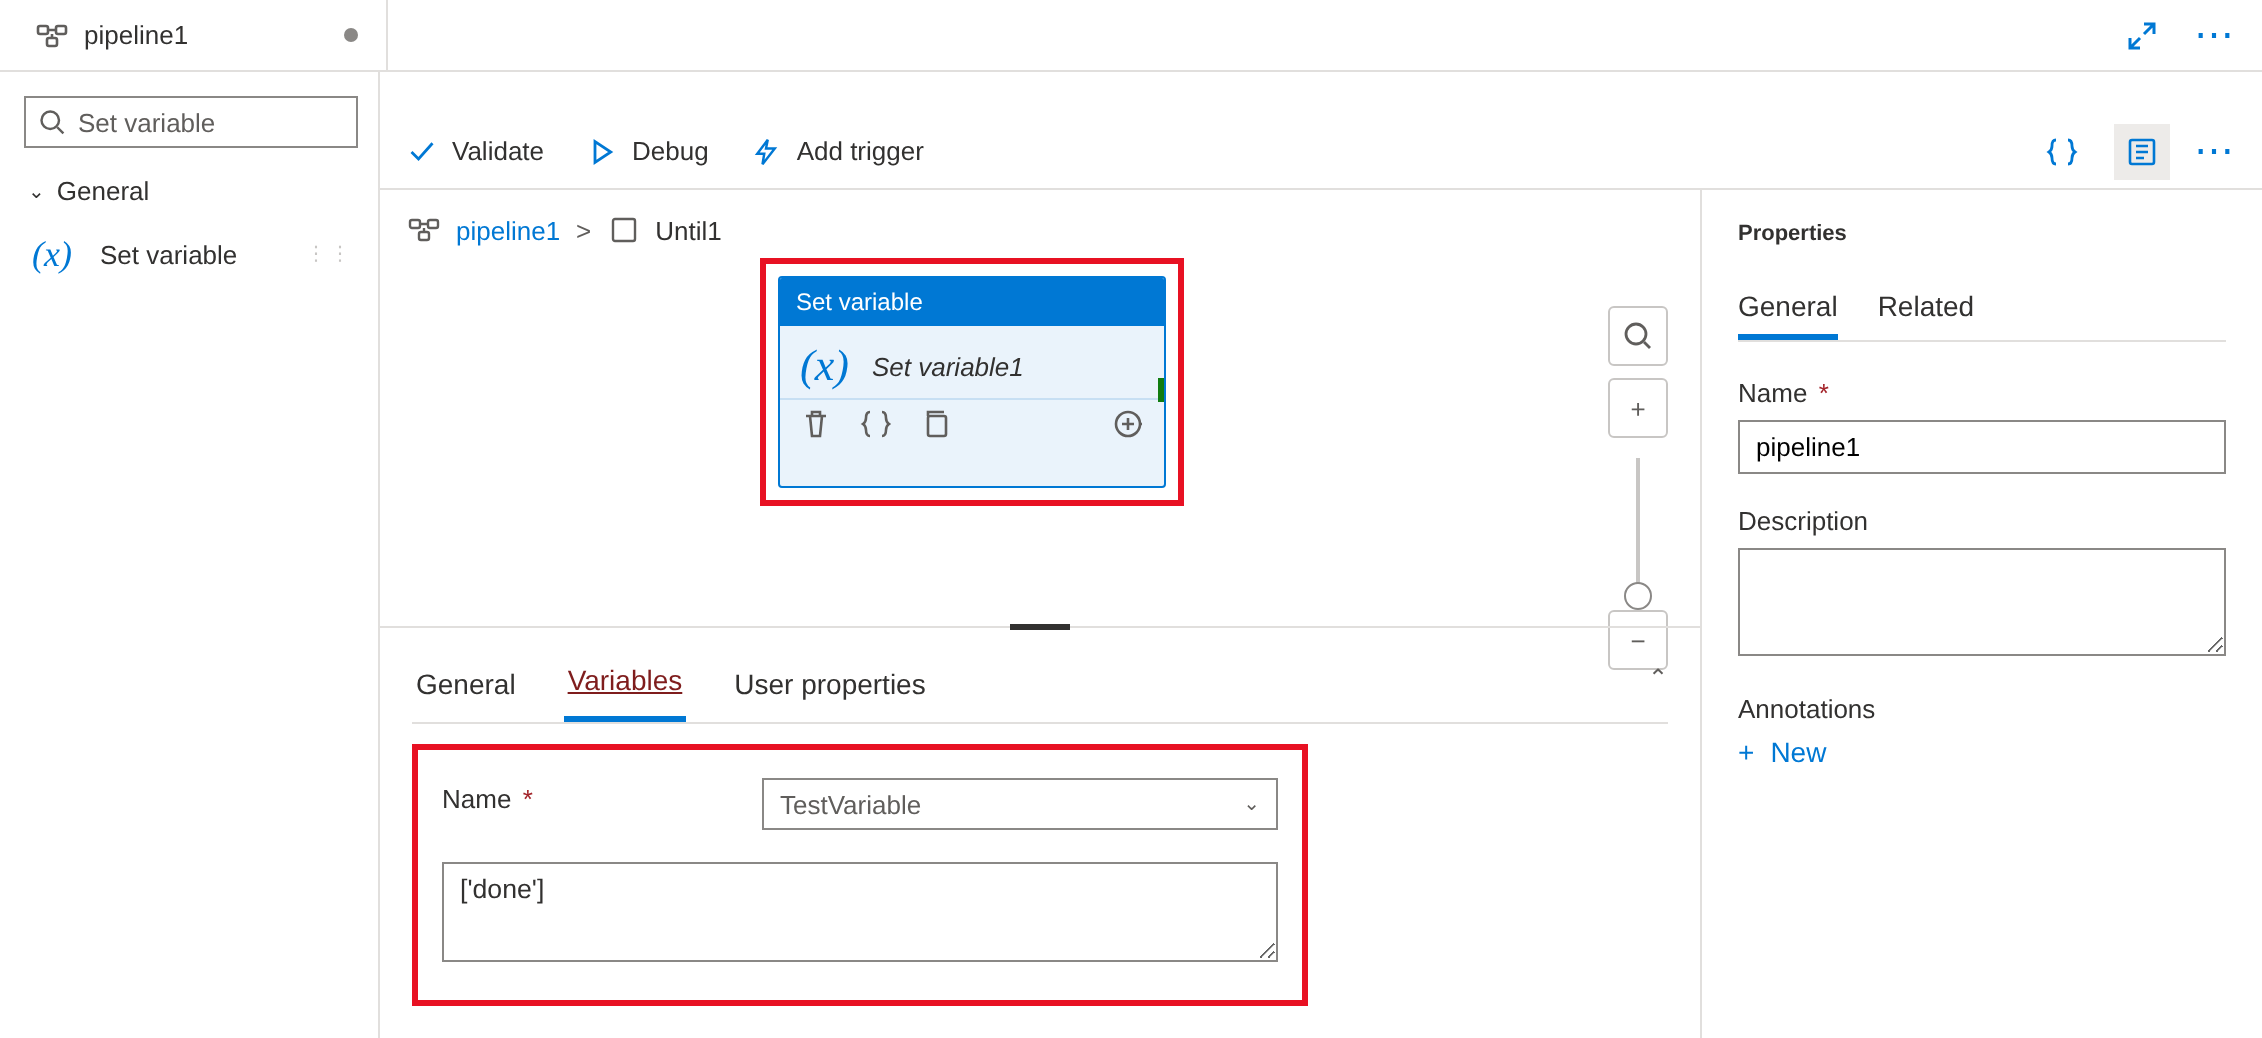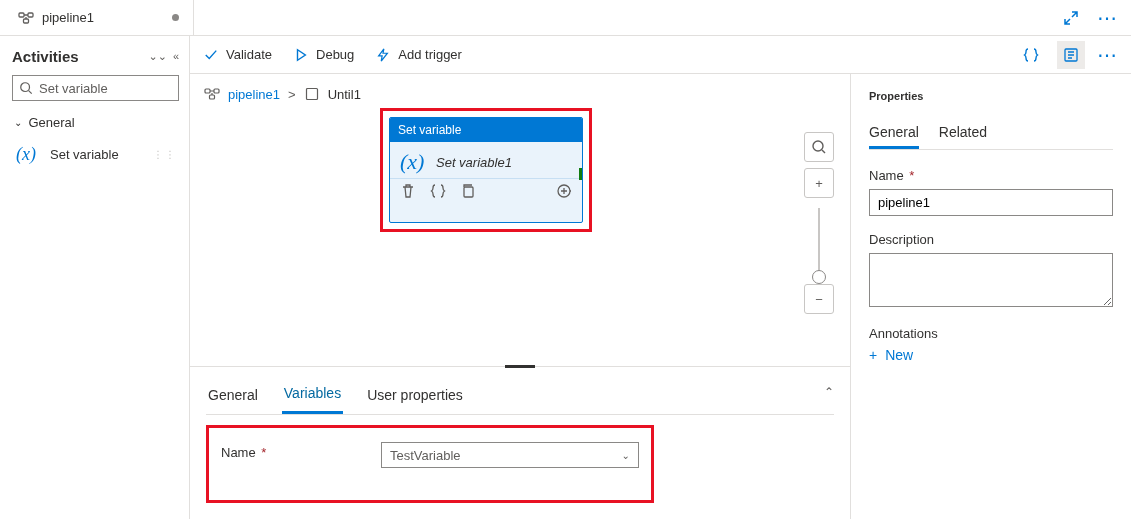--- a/index.html
+++ b/index.html
@@ -24,21 +24,21 @@
   .sidebar-hdr .chevs { display: flex; gap: 6px; color: #605e5c; font-size: 11px; }
   .search-box { display: flex; align-items: center; border: 1px solid #8a8886; height: 26px; padding: 0 6px; margin-bottom: 10px; }
   .search-box svg { width: 14px; height: 14px; flex-shrink: 0; }
   .search-box .txt { margin-left: 6px; color: #605e5c; flex: 1; }
   .cat { display: flex; align-items: center; gap: 6px; padding: 4px 2px; color: #323130; }
   .cat .chev { font-size: 10px; }
   .act-item { display: flex; align-items: center; gap: 8px; padding: 6px 2px 6px 4px; margin-top: 4px; }
   .act-item .handle { margin-left: auto; color: #c8c6c4; letter-spacing: 2px; font-size: 10px; }
 
   
-  .centre { flex: 1; display: flex; flex-direction: column; min-width: 0; }
+  .centre { flex: 1; display: flex; flex-direction: column; min-width: 0; margin-top: 21px; }
   .toolbar { display: flex; align-items: center; height: 38px; padding: 0 14px; gap: 22px; border-bottom: 1px solid #e1dfdd; }
   .tb-btn { display: flex; align-items: center; gap: 8px; color: #323130; font-size: 13px; }
   .tb-btn svg { width: 14px; height: 14px; }
   .toolbar-right { margin-left: auto; display: flex; gap: 12px; align-items: center; }
   .toolbar-right .sq { width: 28px; height: 28px; display: flex; align-items: center; justify-content: center; color: #0078d4; }
   .toolbar-right .sq.active { background: #edebe9; }
 
   .canvas-wrap { flex: 1; display: flex; min-height: 0; position: relative; }
   .canvas { flex: 1; display: flex; flex-direction: column; min-height: 0; }
   .breadcrumb { display: flex; align-items: center; gap: 8px; padding: 12px 14px 6px; font-size: 13px; }
@@ -61,21 +61,21 @@
   .zoomctl { position: absolute; right: 16px; top: 24px; display: flex; flex-direction: column; align-items: center; }
   .zoomctl .zbtn { width: 30px; height: 30px; border: 1px solid #c8c6c4; border-radius: 3px; background: #fff; display: flex; align-items: center; justify-content: center; color: #605e5c; margin-bottom: 6px; }
   .zoomctl .track { width: 2px; height: 72px; background: #c8c6c4; position: relative; margin: 4px 0; }
   .zoomctl .thumb { position: absolute; left: -6px; top: 62px; width: 14px; height: 14px; border-radius: 50%; background: #fff; border: 1px solid #8a8886; }
 
   
   .bottom-panel { border-top: 1px solid #e1dfdd; padding: 8px 16px 16px; position: relative; }
   .bp-grip { position: absolute; top: -2px; left: 50%; transform: translateX(-50%); width: 30px; height: 3px; background: #323130; }
   .bp-tabs { display: flex; gap: 22px; align-items: center; border-bottom: 1px solid #e1dfdd; position: relative; }
   .bp-tab { padding: 10px 2px; font-size: 14px; color: #323130; }
-  .bp-tab.active { color: #0369a1; border-bottom: 3px solid #0078d4; font-weight: 500; }
+  .bp-tab.active { color: #7f1d1d; border-bottom: 3px solid #0078d4; font-weight: 500; text-decoration: underline; }
   .bp-collapse { position: absolute; right: 0; top: 10px; color: #605e5c; font-size: 12px; }
   .redbox.form { position: relative; margin-top: 10px; width: 448px; padding: 14px 12px 16px; }
   .frow { display: flex; align-items: flex-start; margin-bottom: 16px; }
   .frow label { width: 160px; padding-top: 3px; }
   .req { color: #a4262c; margin-left: 2px; }
   .frow .field { flex: 1; }
   .sel { width: 100%; height: 26px; border: 1px solid #8a8886; padding: 0 24px 0 8px; color: #605e5c; background: #fff; position: relative; display: flex; align-items: center; }
   .sel .chev { position: absolute; right: 8px; font-size: 10px; color: #605e5c; }
   .ta { width: 100%; min-height: 50px; border: 1px solid #8a8886; padding: 5px 8px; color: #323130; font-family: inherit; resize: both; background: #fff; }
 
@@ -117,27 +117,20 @@
       <svg class="ico16" viewBox="0 0 16 16" fill="none" stroke="#0078d4" stroke-width="1.5">
           <path d="M2 9v5h5M14 7V2H9M2 14L7 9M14 2L9 7"></path>
         </svg>
       <span class="dots-btn">⋯</span>
     </div>
   </div>
 
   <div class="columns">
 
     <div class="sidebar">
-      <div class="sidebar-hdr">
-        <h3>Activities</h3>
-        <div class="chevs">
-          <span>⌄⌄</span>
-          <span>«</span>
-        </div>
-      </div>
       <div class="search-box">
         <svg viewBox="0 0 16 16" fill="none" stroke="#605e5c" stroke-width="1.4">
             <circle cx="7" cy="7" r="5"></circle>
             <path d="M11 11l3.5 3.5"></path>
           </svg>
         <span class="txt">Set variable</span>
       </div>
       <div class="cat">
         <span class="chev">⌄</span>
         <span>General</span>
@@ -267,20 +260,23 @@
               <div class="frow">
                 <label><span>Name</span> <span class="req">*</span></label>
                 <div class="field">
                   <div class="sel">
                     <span>TestVariable</span>
                     <span class="chev">⌄</span>
                   </div>
                 </div>
               </div>
               <div class="frow" style="margin-bottom:0">
+                <div class="field">
+                  <textarea class="ta" style="">['done']</textarea>
+                </div>
               </div>
             </div>
           </div>
         </div>
 
         <div class="props">
           <h3>Properties</h3>
           <div class="props-tabs">
             <div class="props-tab active">General</div>
             <div class="props-tab">Related</div>

